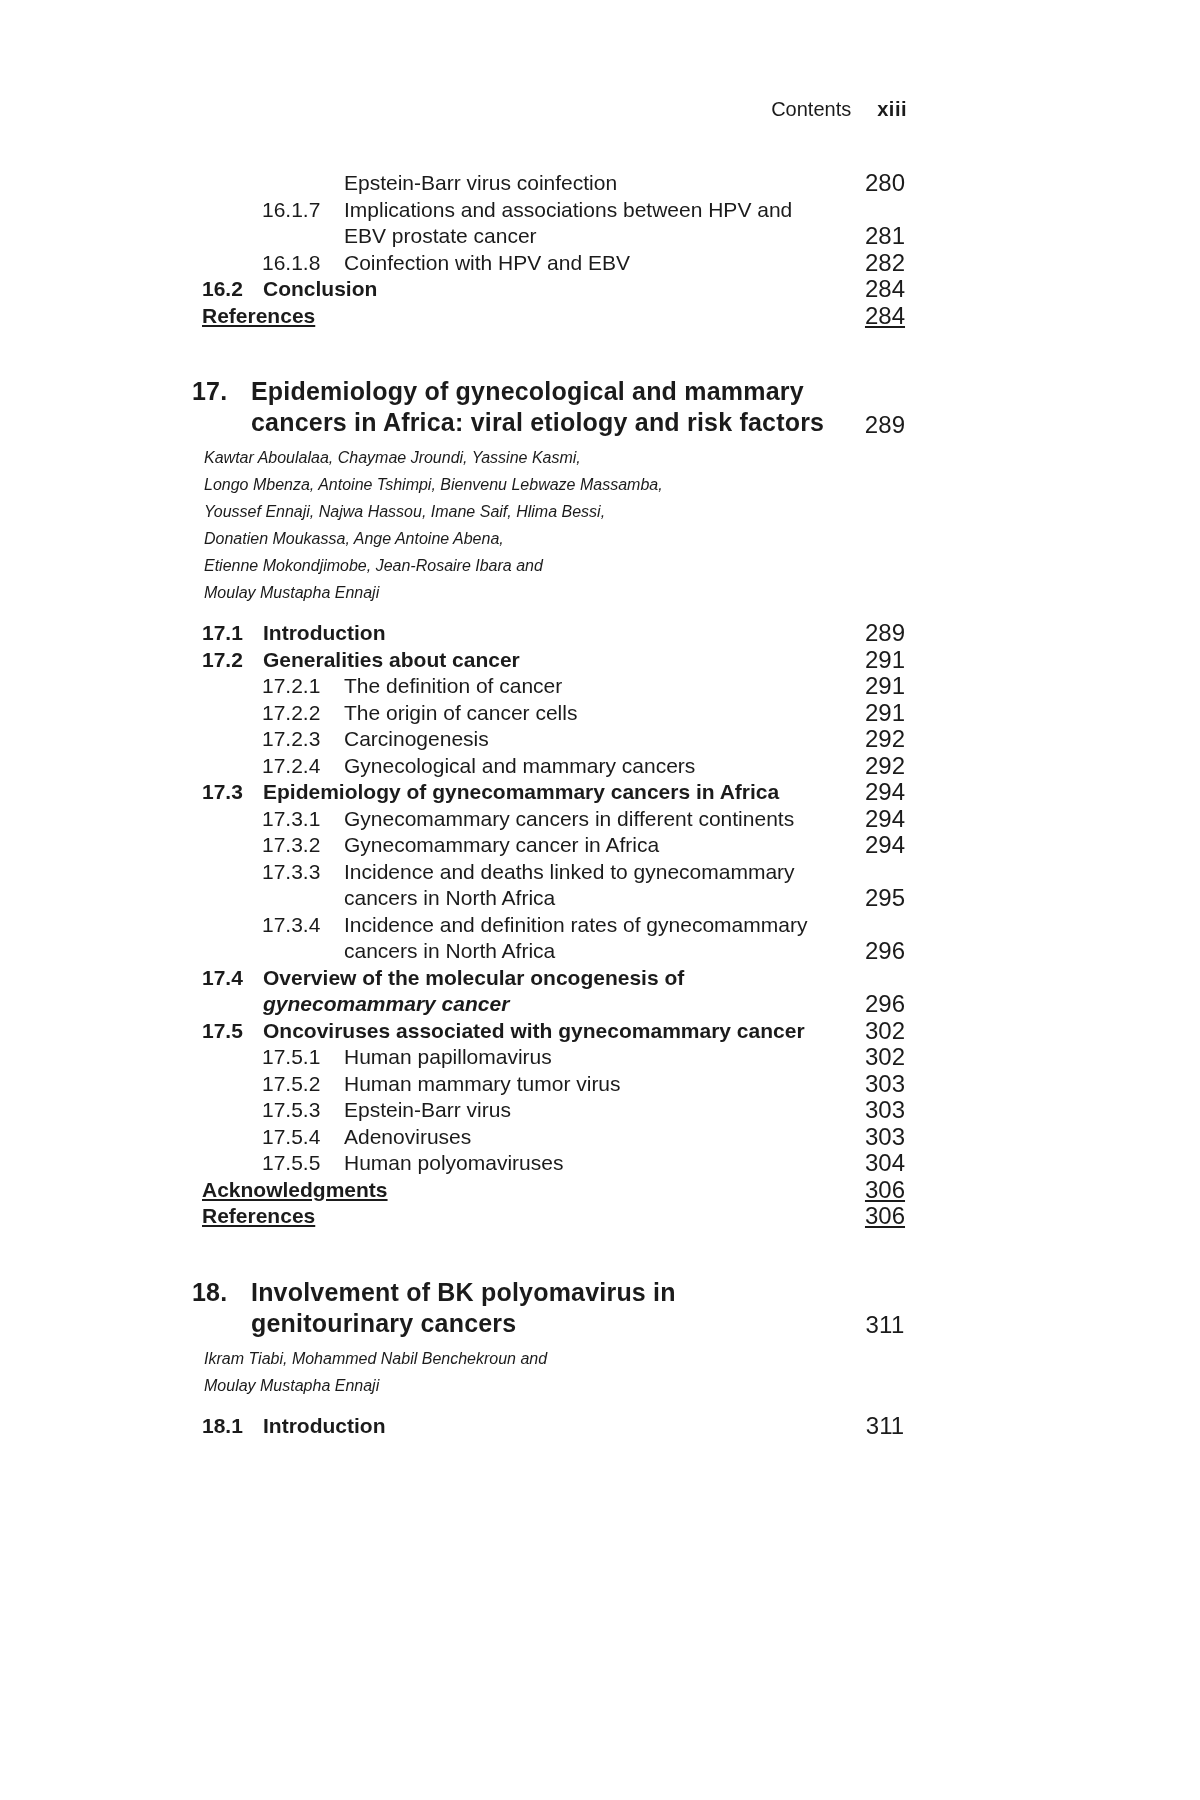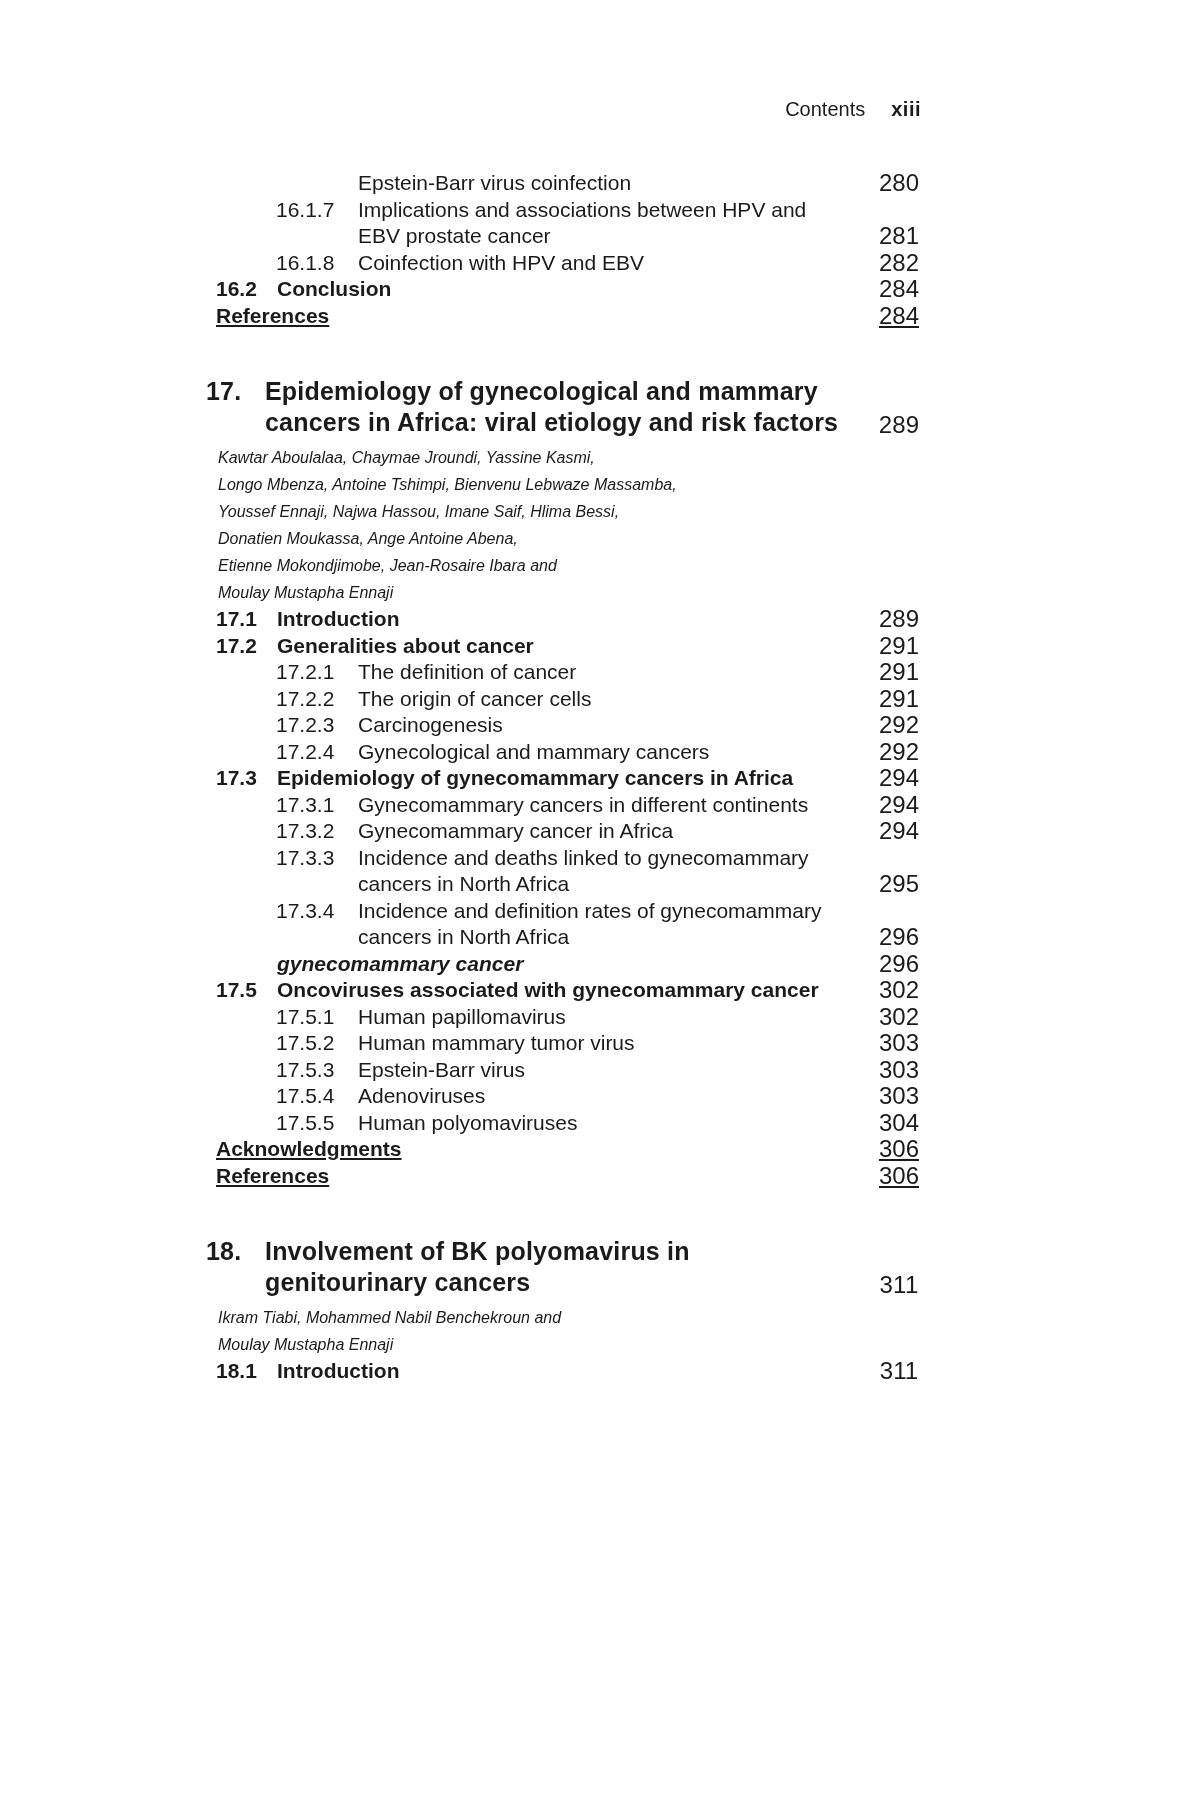--- a/index.html
+++ b/index.html
@@ -11,21 +11,21 @@
   }
   .book-page{
     position:relative;
     width:1200px;
     height:1800px;
     background:#fff;
     overflow:hidden;
   }
   .content{
     position:absolute;
-    left:159px;
+    left:145px;
     top:0;
     width:762px;
   }
   
   .pg-header{
     margin-top:97px;
     text-align:right;
     font-size:20px;
     line-height:24px;
   }
@@ -76,21 +76,21 @@
   .ch-head .body{flex:1;min-width:0;margin-left:47px;}
   .ch-head .num{width:59px;}
   .ch-head .cont{padding-left:59px;}
   .authors{
     margin-left:59px;
     margin-top:6px;
     font-style:italic;
     font-size:16px;
     line-height:27px;
   }
-  .sections{}
+  .sections{margin-top:14px;}
 </style>
 </head>
 <body>
 
 <div class="book-page">
   <div class="content">
 
     <div class="pg-header">
       <span>Contents</span><span class="folio">xiii</span>
     </div>
@@ -227,20 +227,21 @@
           <div class="row sub">
             <div class="body">
               <div><span class="num">17.3.4</span><span>Incidence and definition rates of gynecomammary</span></div>
               <div class="cont">cancers in North Africa</div>
             </div>
             <div class="page-num">296</div>
           </div>
 
           <div class="row sec">
             <div class="body">
+              <div><span class="num">17.4</span><span>Overview of the molecular oncogenesis of</span></div>
               <div class="cont">gynecomammary cancer</div>
             </div>
             <div class="page-num">296</div>
           </div>
 
           <div class="row sec">
             <div class="body">
               <div><span class="num">17.5</span><span>Oncoviruses associated with gynecomammary cancer</span></div>
             </div>
             <div class="page-num">302</div>

